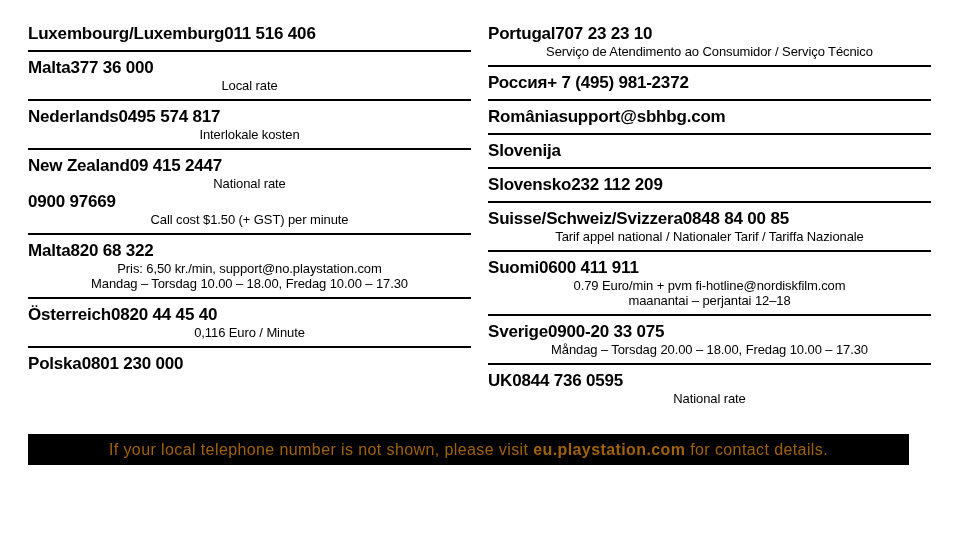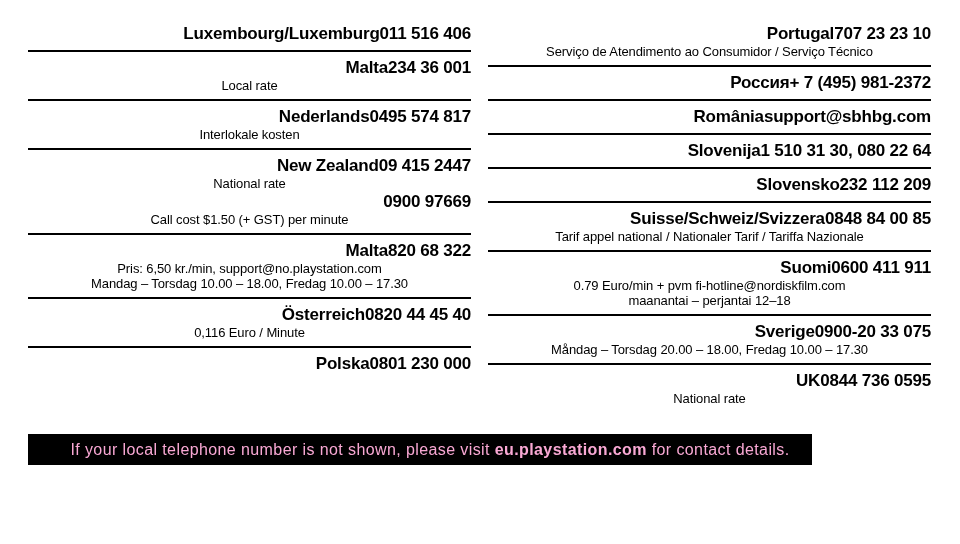--- a/index.html
+++ b/index.html
@@ -31,50 +31,49 @@
   }
   .entry {
     border-bottom: 2px solid #000000;
     padding: 5px 0 6px 0;
   }
   .col .entry:first-child { padding-top: 0; }
   .col .entry:last-child { border-bottom: none; }
   .block + .block { margin-top: 0; }
   .head {
     display: flex;
-    justify-content: flex-end;
+    justify-content: flex-start;
     align-items: baseline;
     font-weight: 700;
     font-size: 17px;
     line-height: 21px;
     letter-spacing: -0.2px;
   }
   .country { white-space: nowrap; }
   .value   { white-space: nowrap; text-align: right; }
   .note {
     text-align: center;
     font-size: 13px;
     line-height: 15px;
     letter-spacing: -0.1px;
   }
   .banner {
     position: absolute;
     left: 28px;
     top: 434px;
-    width: 764px;
+    width: 881px;
     height: 31px;
     background: #000000;
-    color: #f9a8d4;
+    color: #a16207;
     display: flex;
     align-items: center;
     justify-content: center;
     font-size: 16px;
     letter-spacing: 0.4px;
     white-space: nowrap;
-    padding-left: 20px;
   }
   .banner b { font-weight: 700; }
 </style>
 </head>
 <body>
 
 <div class="page">
   <div class="columns">
     <div class="col">
         <div class="entry">
@@ -82,21 +81,21 @@
             <div class="head">
               <span class="country">Luxembourg/Luxemburg</span>
               <span class="value">011 516 406</span>
             </div>
           </div>
         </div>
         <div class="entry">
           <div class="block">
             <div class="head">
               <span class="country">Malta</span>
-              <span class="value">234 36 001</span>
+              <span class="value">377 36 000</span>
             </div>
             <div class="note">Local rate</div>
           </div>
         </div>
         <div class="entry">
           <div class="block">
             <div class="head">
               <span class="country">Nederlands</span>
               <span class="value">0495 574 817</span>
             </div>
@@ -170,21 +169,20 @@
             <div class="head">
               <span class="country">România</span>
               <span class="value">support@sbhbg.com</span>
             </div>
           </div>
         </div>
         <div class="entry">
           <div class="block">
             <div class="head">
               <span class="country">Slovenija</span>
-              <span class="value">1 510 31 30, 080 22 64</span>
             </div>
           </div>
         </div>
         <div class="entry">
           <div class="block">
             <div class="head">
               <span class="country">Slovensko</span>
               <span class="value">232 112 209</span>
             </div>
           </div>

